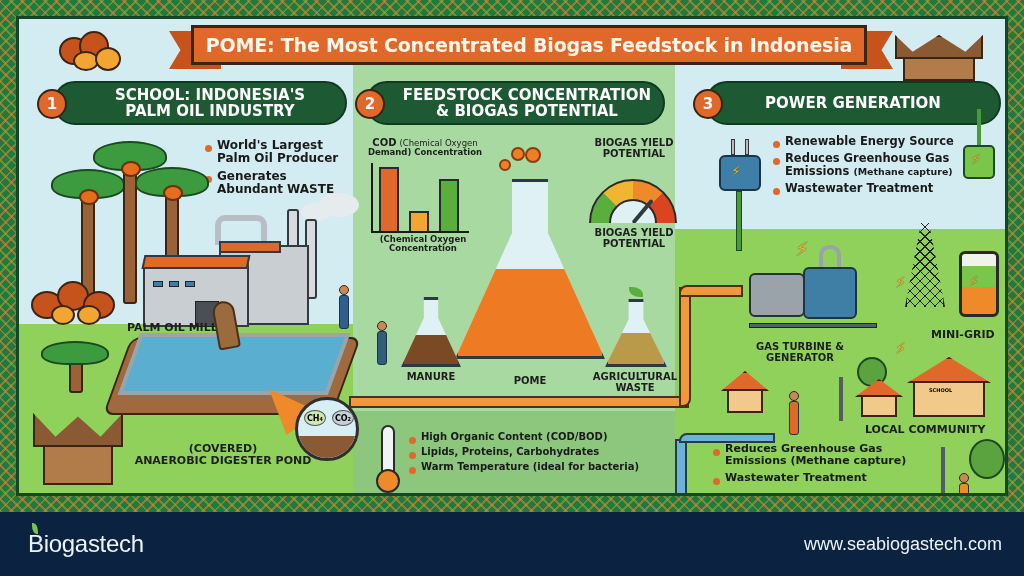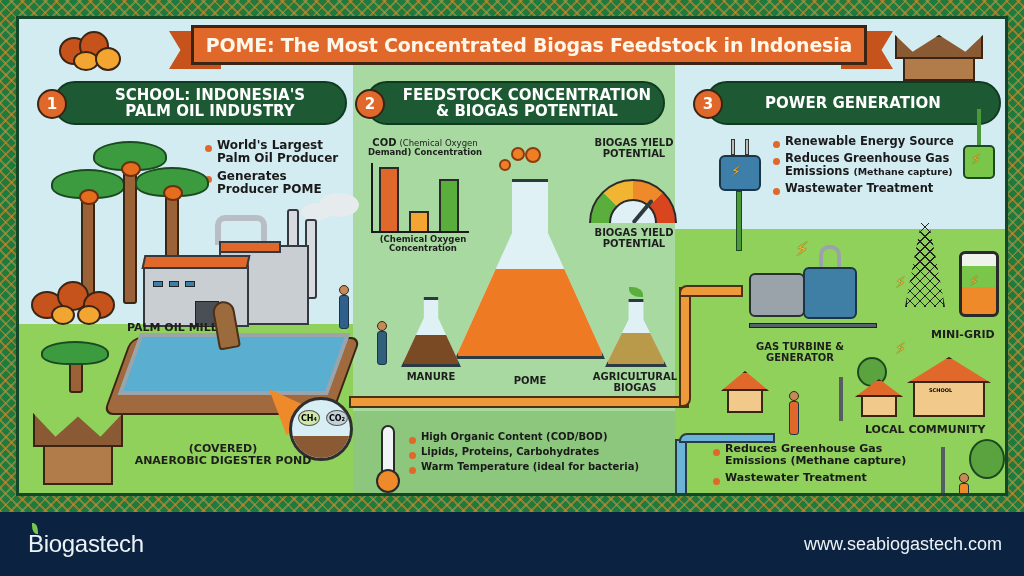--- a/index.html
+++ b/index.html
@@ -172,21 +172,21 @@
   <div class="sec-head" style="left:34px;top:62px;width:294px;">
     <div style="padding-left:20px;">
       <div>SCHOOL: INDONESIA'S</div>
       <div>PALM OIL INDUSTRY</div>
     </div>
   </div>
   <div class="badge" style="left:18px;top:70px;">1</div>
 
   <ul class="bullets" style="left:184px;top:120px;font-size:12px;">
     <li><span>World's Largest</span><br><span>Palm Oil Producer</span></li>
-    <li><span>Generates</span><br><span>Producer POME</span></li>
+    <li><span>Generates</span><br><span>Abundant WASTE</span></li>
   </ul>
 
   <div>
     <div class="palm-trunk" style="left:62px;top:170px;width:14px;height:110px;"></div>
     <div class="palm-crown" style="left:32px;top:150px;"></div>
     <div class="fruit-cluster" style="left:60px;top:170px;"></div>
     <div class="palm-trunk" style="left:104px;top:140px;width:14px;height:145px;"></div>
     <div class="palm-crown" style="left:74px;top:122px;"></div>
     <div class="fruit-cluster" style="left:102px;top:142px;"></div>
     <div class="palm-trunk" style="left:146px;top:165px;width:14px;height:120px;"></div>
@@ -227,21 +227,21 @@
     <div class="palm-crown" style="left:22px;top:322px;width:68px;height:24px;"></div>
   </div>
 
   <div>
     <div class="pond-base" style="left:98px;top:318px;width:230px;height:78px;"></div>
     <div class="pond-water" style="left:110px;top:314px;width:210px;height:62px;"></div>
     <div class="outflow" style="left:196px;top:282px;width:22px;height:48px;transform:rotate(-10deg);"></div>
   </div>
 
   <div class="callout" style="left:250px;top:370px;width:50px;height:46px;"></div>
-  <div class="bubble-circle" style="left:270px;top:378px;width:64px;height:64px;">
+  <div class="bubble-circle" style="left:276px;top:378px;width:64px;height:64px;">
     <div class="gas-tag" style="left:6px;top:10px;width:22px;height:16px;background:#cfe8a8;">CH₄</div>
     <div class="gas-tag" style="left:34px;top:10px;width:22px;height:16px;background:#c3d0d8;">CO₂</div>
     <div style="position:absolute;left:0;right:0;bottom:0;height:22px;background:#8a5a34;"></div>
   </div>
 
   <div style="position:absolute;left:14px;top:394px;width:90px;height:80px;">
     <div class="house-roof" style="left:0;top:0;width:90px;height:34px;clip-path:polygon(0 0,25% 70%,50% 10%,75% 70%,100% 0,100% 100%,0 100%);"></div>
     <div class="house-body" style="left:10px;top:32px;width:70px;height:40px;"></div>
   </div>
 
@@ -301,21 +301,21 @@
   </div>
   <div class="label" style="left:570px;top:208px;width:90px;font-size:10px;">
     <div>BIOGAS YIELD</div>
     <div>POTENTIAL</div>
   </div>
 
   <div class="label" style="left:376px;top:352px;width:72px;font-size:10px;">MANURE</div>
   <div class="label" style="left:476px;top:356px;width:70px;font-size:10px;">POME</div>
   <div class="label" style="left:566px;top:352px;width:100px;font-size:10px;">
     <div>AGRICULTURAL</div>
-    <div>BIOGAS</div>
+    <div>WASTE</div>
   </div>
 
   <div class="pipe" style="left:330px;top:377px;width:340px;height:12px;"></div>
   <div class="pipe" style="left:660px;top:268px;width:12px;height:120px;border-radius:0 0 8px 0;"></div>
   <div class="pipe" style="left:660px;top:266px;width:64px;height:12px;border-radius:8px 0 0 0;"></div>
 
   <div class="thermo" style="left:362px;top:406px;"></div>
   <div class="thermo-bulb" style="left:357px;top:450px;"></div>
   <ul class="bullets" style="left:388px;top:412px;font-size:10px;">
     <li>High Organic Content (COD/BOD)</li>

